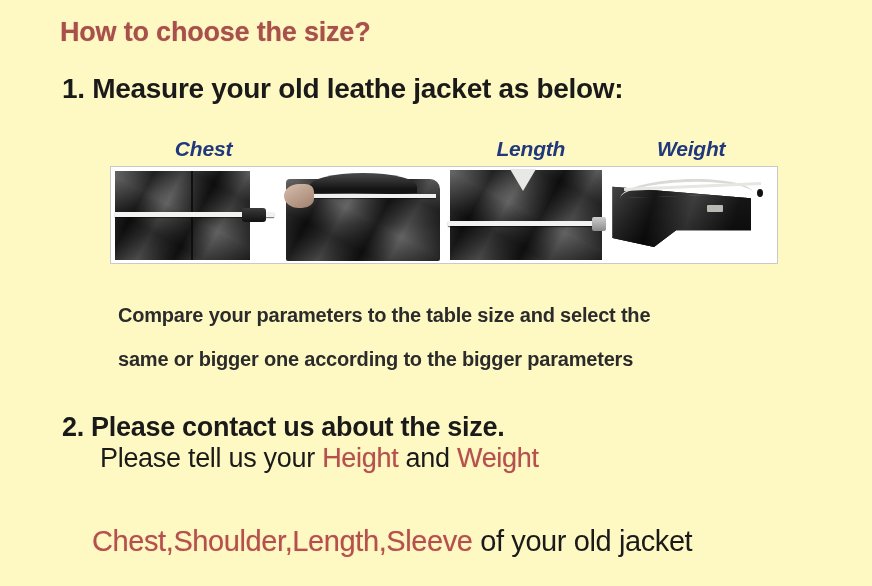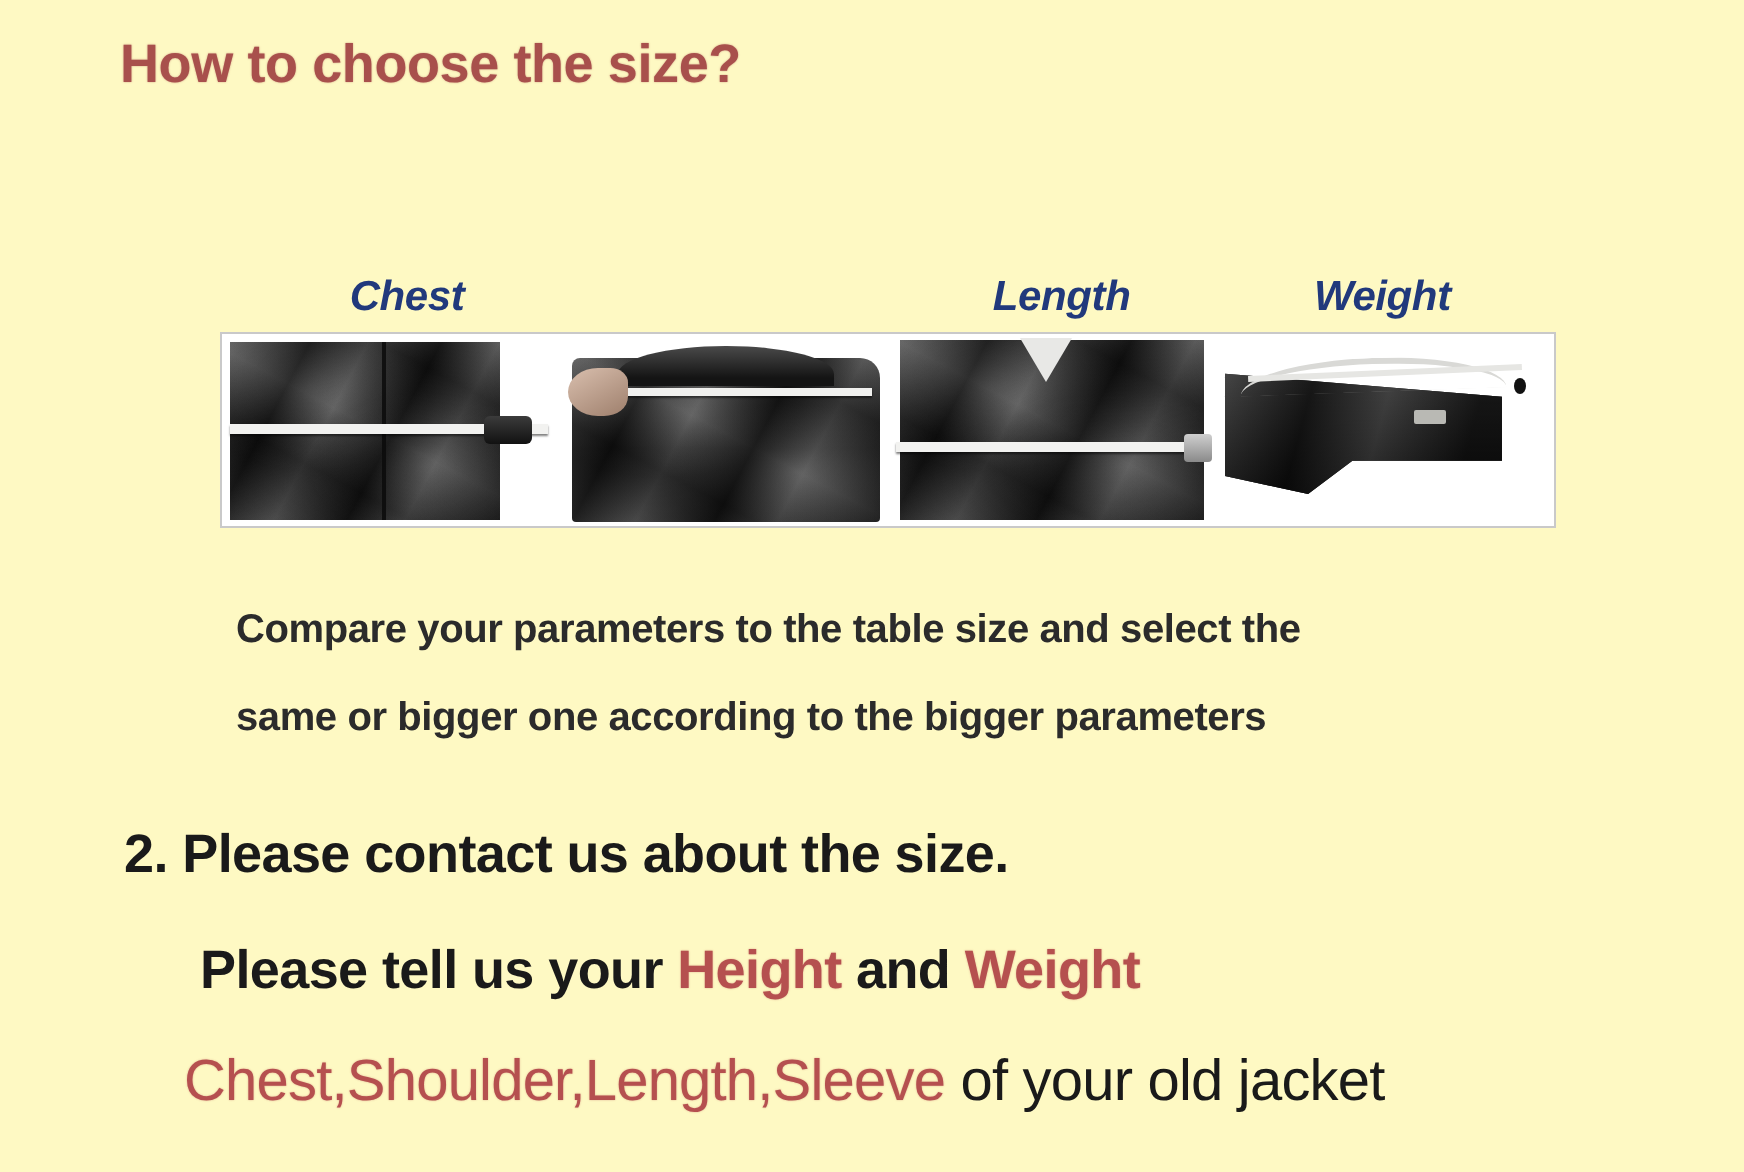--- a/index.html
+++ b/index.html
@@ -207,23 +207,23 @@
     top: 412px;
     font-size: 27px;
     font-weight: bold;
     color: #1a1a1a;
     letter-spacing: -0.3px;
     white-space: nowrap;
   }
   .line3 {
     position: absolute;
     left: 100px;
-    top: 470px;
+    top: 443px;
     font-size: 27px;
-    font-weight: bold;
+    font-weight: normal;
     color: #1a1a1a;
     letter-spacing: -0.3px;
     white-space: nowrap;
   }
   .line4 {
     position: absolute;
     left: 92px;
     top: 525px;
     font-size: 29px;
     font-weight: normal;
@@ -236,20 +236,21 @@
     text-shadow: 0 0 1px rgba(181,80,79,0.45);
   }
 </style>
 </head>
 <body>
 
 <div class="page">
 
   <div class="headline">How to choose the size?</div>
 
+  <div class="step1">1. Measure your old leathe jacket as below:</div>
 
   <div class="labels">
     <span class="label" style="left:14%">Chest</span>
     <span class="label" style="left:63%">Length</span>
     <span class="label" style="left:87%">Weight</span>
   </div>
 
   <div class="strip">
 
     <div class="panel p-chest" style="width:26%">

